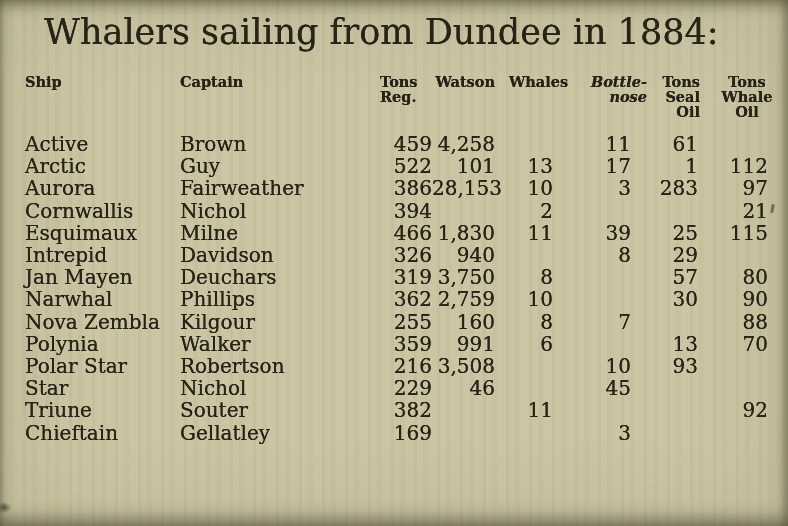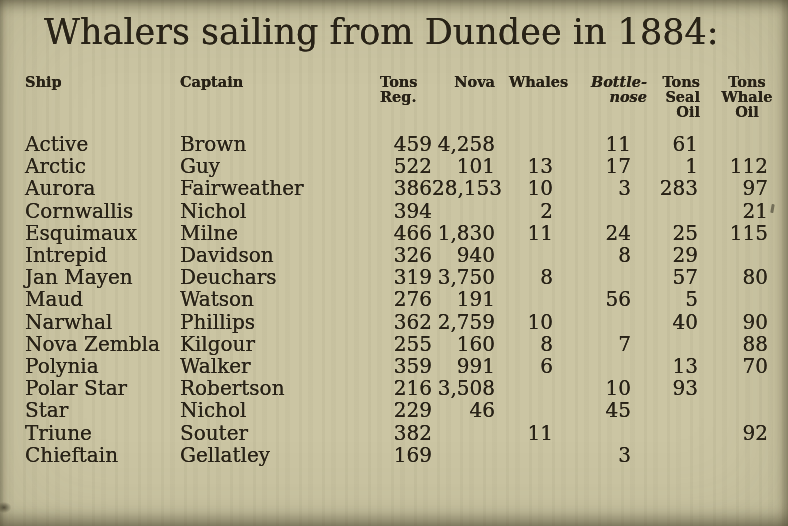--- a/index.html
+++ b/index.html
@@ -125,21 +125,21 @@
             <div class="hline">Ship</div>
           </th>
           <th class="th-captain">
             <div class="hline">Captain</div>
           </th>
           <th class="th-tons_reg">
             <div class="hline">Tons</div>
             <div class="hline">Reg.</div>
           </th>
           <th class="th-seals">
-            <div class="hline">Nova</div>
+            <div class="hline">Watson</div>
           </th>
           <th class="th-whales">
             <div class="hline">Whales</div>
           </th>
           <th class="th-bottlenose">
             <div class="hline">Bottle-</div>
             <div class="hline">nose</div>
           </th>
           <th class="th-tons_seal_oil">
             <div class="hline">Tons</div>
@@ -193,21 +193,21 @@
           <td class="td-bottlenose"></td>
           <td class="td-tons_seal_oil"></td>
           <td class="td-tons_whale_oil">21</td>
         </tr>
         <tr>
           <td class="td-ship">Esquimaux</td>
           <td class="td-captain">Milne</td>
           <td class="td-tons_reg">466</td>
           <td class="td-seals">1,830</td>
           <td class="td-whales">11</td>
-          <td class="td-bottlenose">24</td>
+          <td class="td-bottlenose">39</td>
           <td class="td-tons_seal_oil">25</td>
           <td class="td-tons_whale_oil">115</td>
         </tr>
         <tr>
           <td class="td-ship">Intrepid</td>
           <td class="td-captain">Davidson</td>
           <td class="td-tons_reg">326</td>
           <td class="td-seals">940</td>
           <td class="td-whales"></td>
           <td class="td-bottlenose">8</td>
@@ -218,37 +218,27 @@
           <td class="td-ship">Jan Mayen</td>
           <td class="td-captain">Deuchars</td>
           <td class="td-tons_reg">319</td>
           <td class="td-seals">3,750</td>
           <td class="td-whales">8</td>
           <td class="td-bottlenose"></td>
           <td class="td-tons_seal_oil">57</td>
           <td class="td-tons_whale_oil">80</td>
         </tr>
         <tr>
-          <td class="td-ship">Maud</td>
-          <td class="td-captain">Watson</td>
-          <td class="td-tons_reg">276</td>
-          <td class="td-seals">191</td>
-          <td class="td-whales"></td>
-          <td class="td-bottlenose">56</td>
-          <td class="td-tons_seal_oil">5</td>
-          <td class="td-tons_whale_oil"></td>
-        </tr>
-        <tr>
           <td class="td-ship">Narwhal</td>
           <td class="td-captain">Phillips</td>
           <td class="td-tons_reg">362</td>
           <td class="td-seals">2,759</td>
           <td class="td-whales">10</td>
           <td class="td-bottlenose"></td>
-          <td class="td-tons_seal_oil">40</td>
+          <td class="td-tons_seal_oil">30</td>
           <td class="td-tons_whale_oil">90</td>
         </tr>
         <tr>
           <td class="td-ship">Nova Zembla</td>
           <td class="td-captain">Kilgour</td>
           <td class="td-tons_reg">255</td>
           <td class="td-seals">160</td>
           <td class="td-whales">8</td>
           <td class="td-bottlenose">7</td>
           <td class="td-tons_seal_oil"></td>

